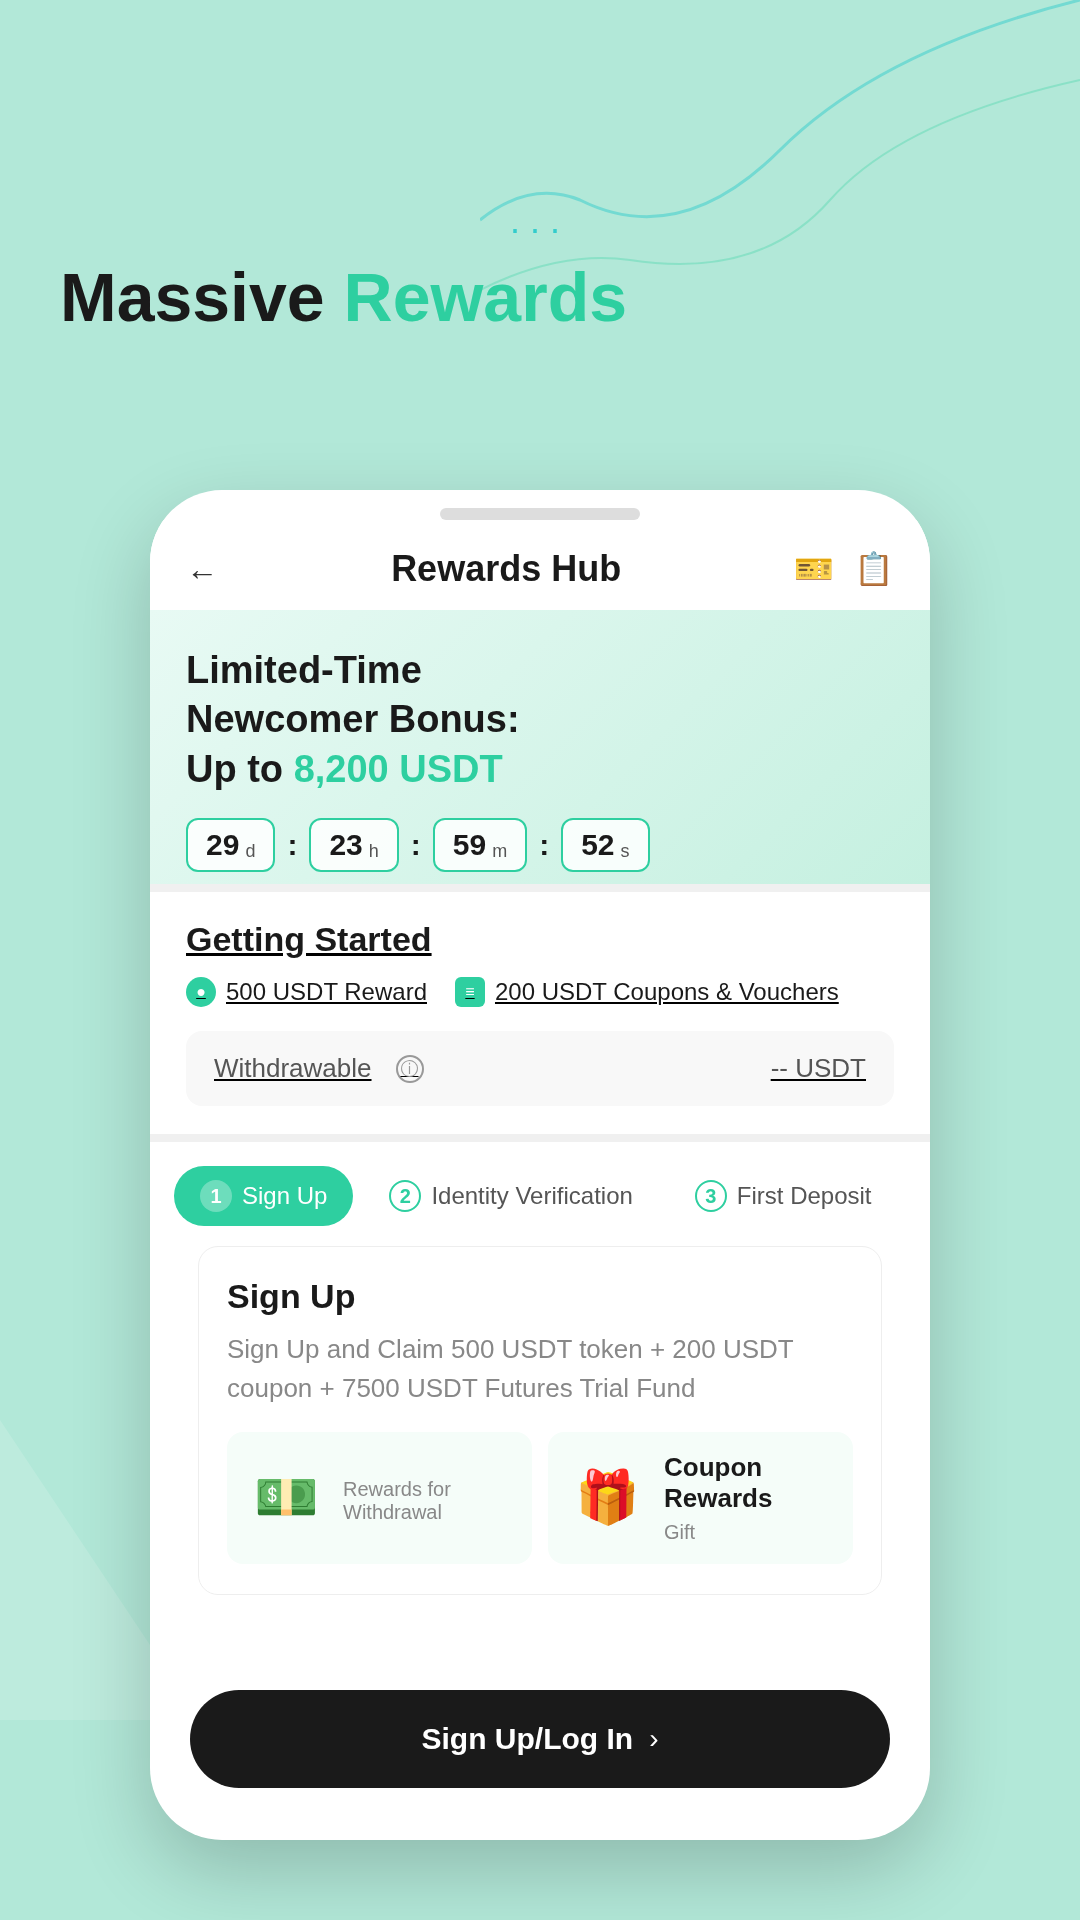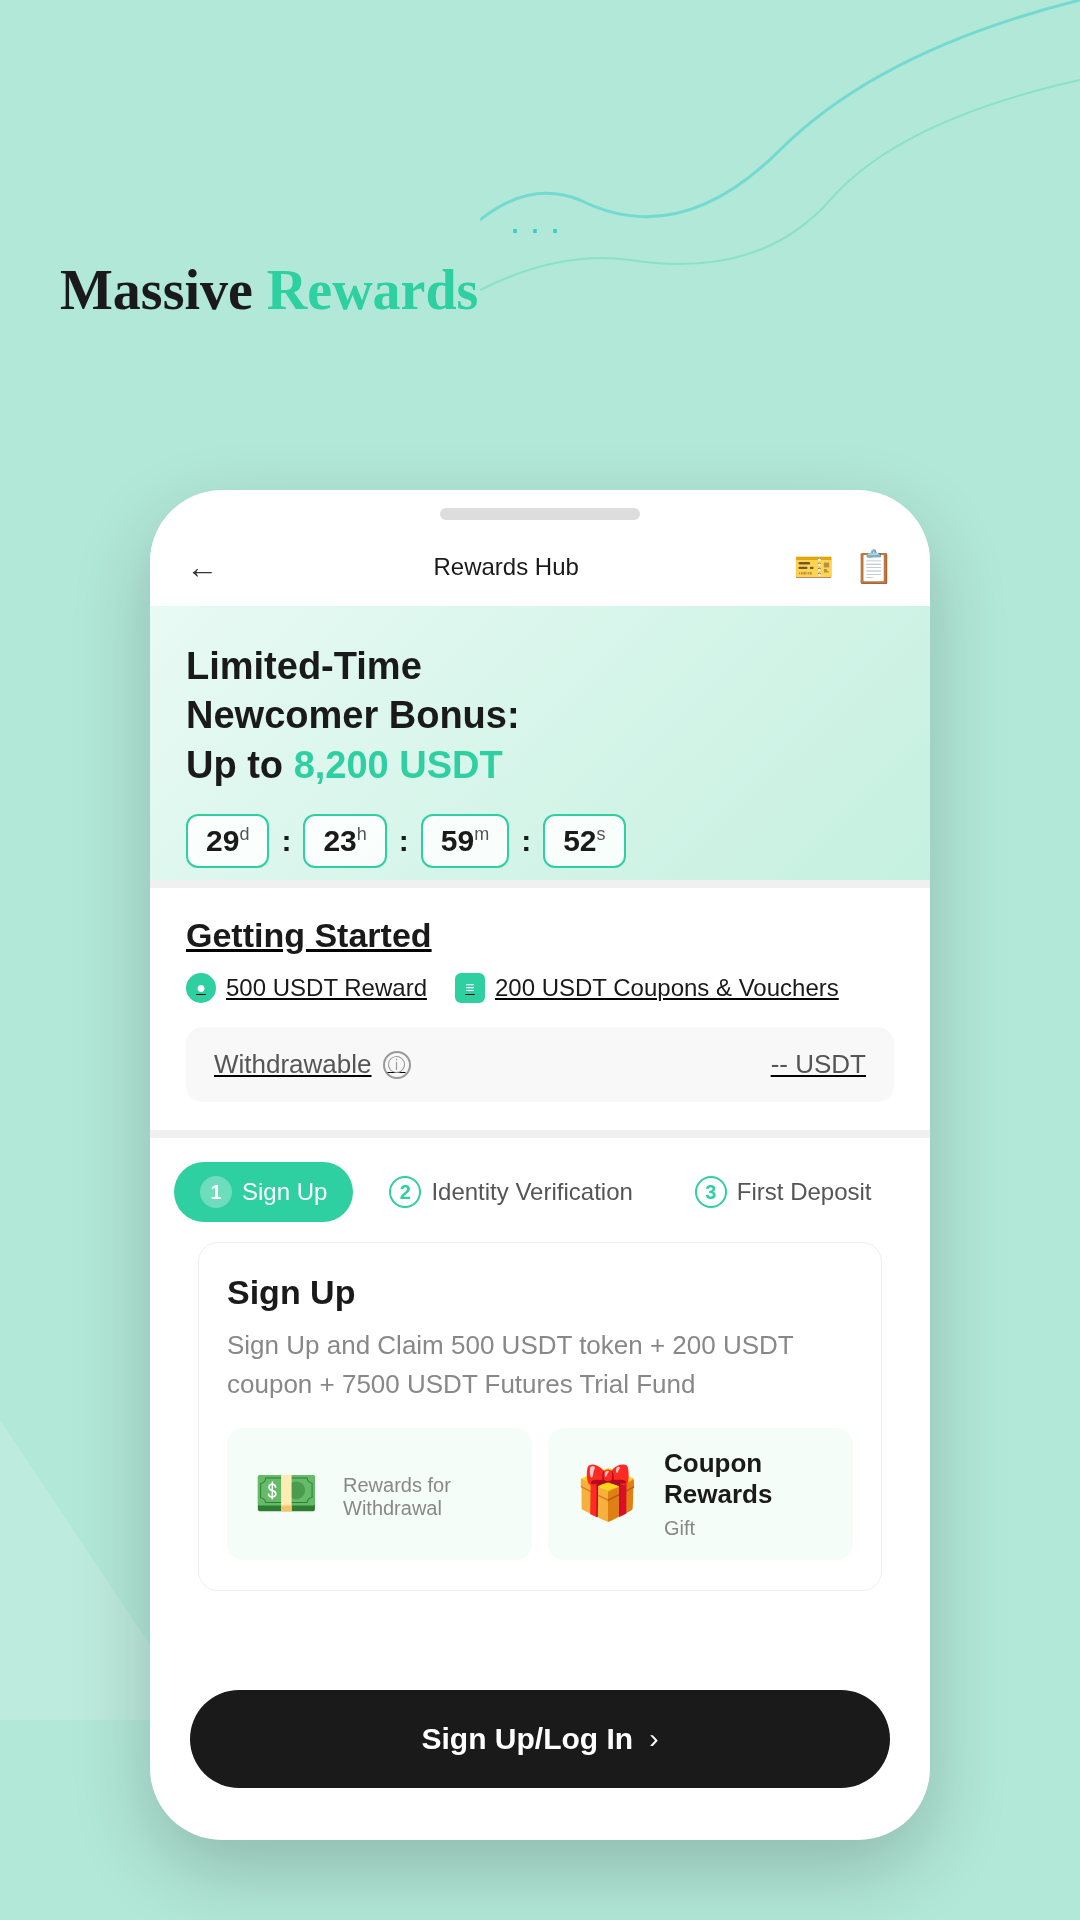--- a/index.html
+++ b/index.html
@@ -44,25 +44,24 @@
       transform: translateX(-50%);
       font-size: 36px;
       color: #3cc;
       letter-spacing: 10px;
     }
 
     .headline {
       position: absolute;
       top: 260px;
       left: 60px;
-      font-size: 56px;
+      font-size: 68px;
       font-weight: 900;
       color: #1a1a1a;
       line-height: 1.1;
-      font-family: Liberation Serif, serif;
     }
 
     .headline .accent {
       color: #2ecfa0;
     }
 
     .phone-wrapper {
       position: absolute;
       top: 490px;
       left: 50%;
@@ -92,22 +91,22 @@
       background: #fff;
     }
 
     .header-back {
       font-size: 32px;
       color: #333;
       cursor: pointer;
     }
 
     .header-title {
-      font-size: 24px;
-      font-weight: 400;
+      font-size: 36px;
+      font-weight: 700;
       color: #1a1a1a;
     }
 
     .header-icons {
       display: flex;
       gap: 20px;
     }
 
     .header-icon {
       font-size: 32px;
@@ -141,21 +140,22 @@
 
     .timer-box {
       background: rgba(255,255,255,0.85);
       border: 2px solid #2ecfa0;
       border-radius: 12px;
       padding: 8px 18px;
       font-size: 30px;
       font-weight: 700;
       color: #1a1a1a;
       display: flex;
-      align-items: flex-start;
+      align-items: flex-end;
+      gap: 6px;
     }
 
     .timer-unit {
       font-size: 18px;
       font-weight: 400;
       color: #555;
     }
 
     .timer-sep {
       font-size: 30px;
@@ -222,21 +222,21 @@
       border-radius: 16px;
       padding: 22px 28px;
       display: flex;
       align-items: center;
       justify-content: space-between;
     }
 
     .withdrawable-label {
       display: flex;
       align-items: center;
-      gap: 11px;
+      gap: 24px;
       font-size: 26px;
       color: #555;
     }
 
     .info-icon {
       width: 28px;
       height: 28px;
       border-radius: 50%;
       border: 2px solid #999;
       display: flex;

